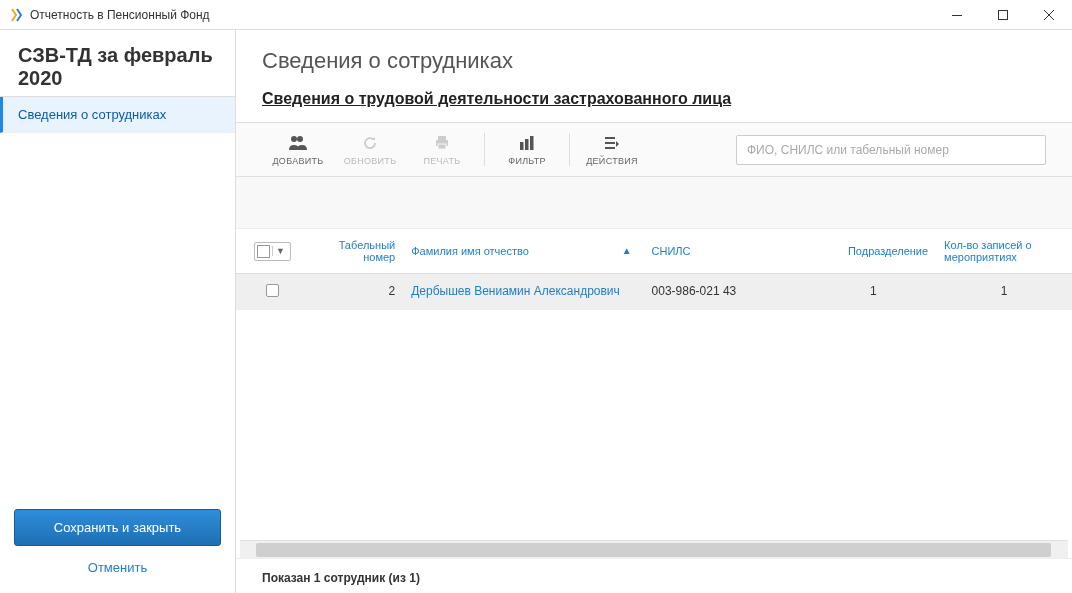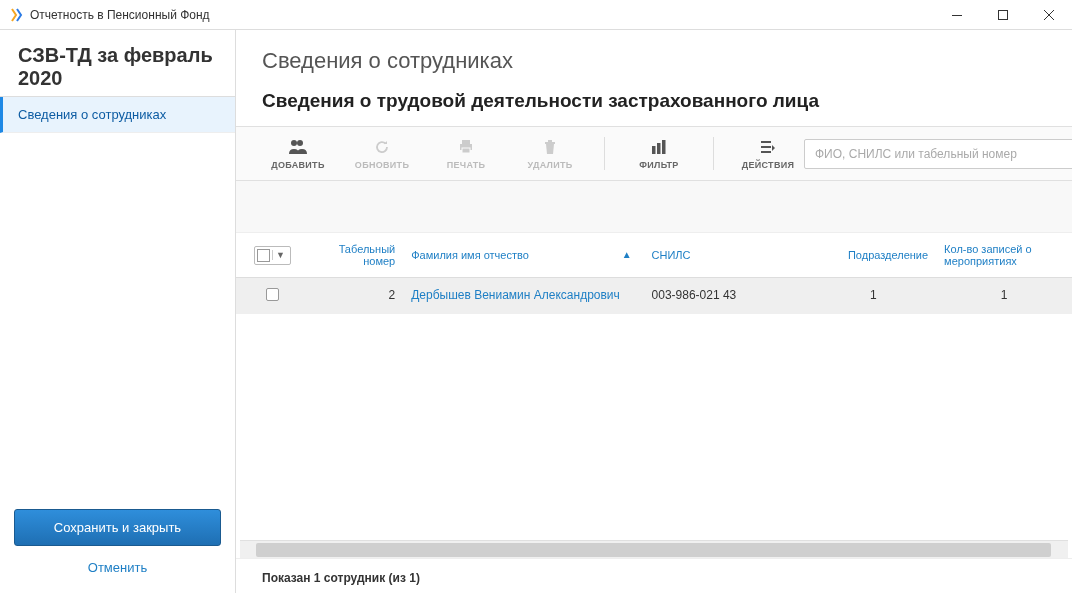--- a/index.html
+++ b/index.html
@@ -18,24 +18,24 @@
     .sidebar-header { padding: 14px 18px 6px; font-size: 20px; font-weight: 600; color: #333; }
     .sidebar-item { padding: 10px 18px; font-size: 13px; color: #555; cursor: pointer; background: #fff; border-bottom: 1px solid #eee; }
     .sidebar-item.active { background: #e8f3fd; color: #0d5ca3; border-left: 3px solid #1e88e5; padding-left: 15px; }
     .sidebar-spacer { flex: 1; background: #fff; }
     .sidebar-footer { background: #fff; padding: 10px 14px; }
     .btn-primary { display: block; width: 100%; padding: 10px; background: linear-gradient(to bottom, #2f8edb, #1e6fb3); color: #fff; border: 1px solid #1a5a90; border-radius: 3px; font-size: 13px; cursor: pointer; }
     .btn-cancel { display: block; width: 100%; padding: 8px; background: transparent; border: none; color: #1e7fc5; font-size: 13px; cursor: pointer; margin-top: 6px; }
     
     .main { flex: 1; display: flex; flex-direction: column; overflow: hidden; }
     .page-title { font-size: 22px; font-weight: 400; color: #555; padding: 18px 26px 10px; }
-    .page-subtitle { font-size: 19px; font-weight: 600; color: #222; padding: 6px 26px 14px; }
+    .page-subtitle { font-size: 16px; font-weight: 600; color: #222; padding: 6px 26px 14px; text-decoration: underline; }
     
     .toolbar-container { border-top: 1px solid #e0e0e0; border-bottom: 1px solid #e0e0e0; background: #fafafa; padding: 8px 26px; display: flex; align-items: center; }
-    .toolbar { display: flex; gap: 12px; font-weight: bold; }
+    .toolbar { display: flex; gap: 0; }
     .tool-btn { width: 72px; text-align: center; padding: 2px 4px; cursor: pointer; }
     .tool-btn .ico { height: 20px; display: flex; align-items: center; justify-content: center; color: #444; font-size: 16px; }
     .tool-btn.disabled .ico, .tool-btn.disabled .lbl { color: #bbb; }
     .tool-btn .lbl { font-size: 9px; color: #666; margin-top: 3px; letter-spacing: 0.3px; }
     .tool-sep { width: 1px; background: #ddd; margin: 2px 6px; }
     .search-box { margin-left: auto; }
     .search-box input { width: 310px; padding: 7px 10px; border: 1px solid #ccc; border-radius: 2px; font-size: 12px; color: #15803d; }
     .search-box input::placeholder { color: #aaa; }
     
     .table-area { flex: 1; overflow: auto; background: #fff; }
@@ -129,30 +129,20 @@
         </div>
         <div class="tool-btn disabled">
           <div class="ico">
               <svg width="16" height="16" viewBox="0 0 16 16">
                 <rect x="4" y="1" width="8" height="4" fill="#ccc"></rect>
                 <rect x="2" y="5" width="12" height="6" fill="#ccc"></rect>
                 <rect x="4" y="9" width="8" height="5" fill="#ccc" stroke="#fafafa"></rect>
               </svg>
             </div>
           <div class="lbl">ПЕЧАТЬ</div>
-        </div>
-        <div class="tool-btn disabled">
-          <div class="ico">
-              <svg width="14" height="16" viewBox="0 0 14 16">
-                <rect x="2" y="3" width="10" height="2" fill="#ccc"></rect>
-                <rect x="5" y="1" width="4" height="2" fill="#ccc"></rect>
-                <path d="M3 5 L4 15 L10 15 L11 5 Z" fill="#ccc"></path>
-              </svg>
-            </div>
-          <div class="lbl">УДАЛИТЬ</div>
         </div>
         <div class="tool-sep"></div>
         <div class="tool-btn">
           <div class="ico">
               <svg width="16" height="14" viewBox="0 0 16 14">
                 <rect x="1" y="6" width="3.5" height="8" fill="#555"></rect>
                 <rect x="6" y="3" width="3.5" height="11" fill="#555"></rect>
                 <rect x="11" y="0" width="3.5" height="14" fill="#555"></rect>
               </svg>
             </div>

